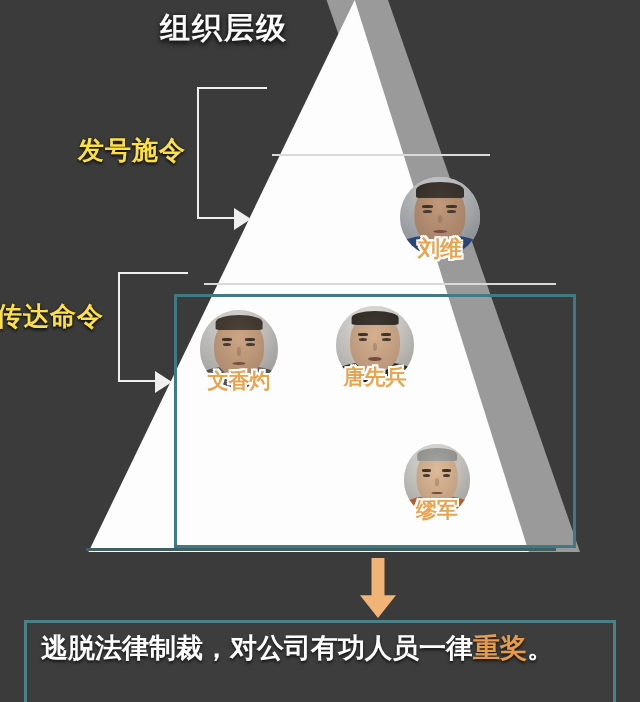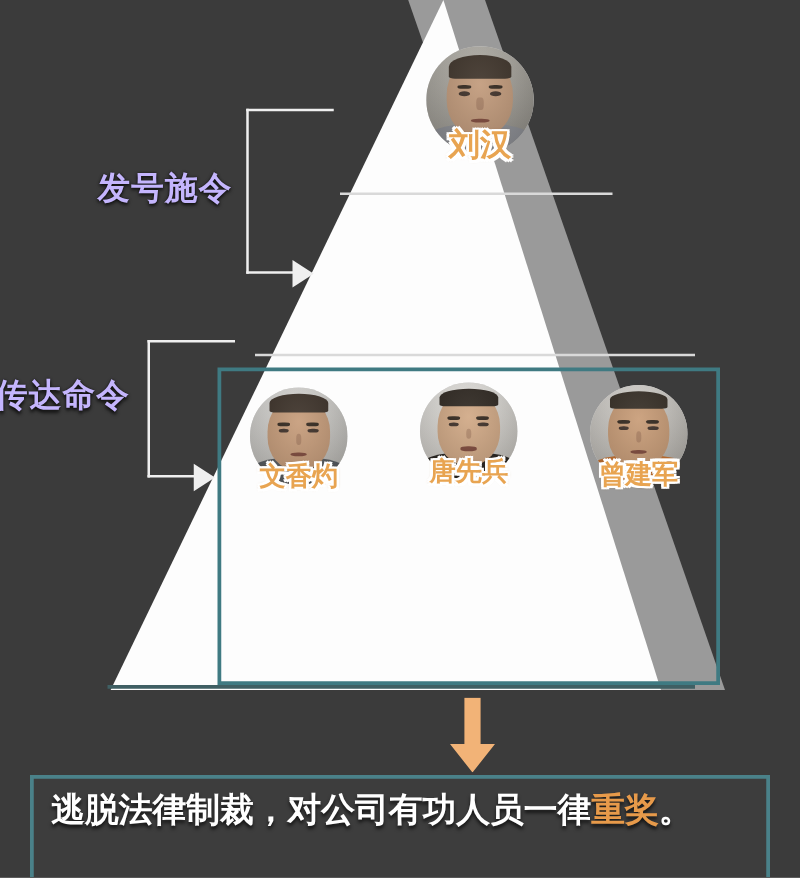--- a/index.html
+++ b/index.html
@@ -65,21 +65,21 @@
       background:#fff;transform:skewX(-14deg);}
   .silh .tie{position:absolute;left:50%;bottom:2%;transform:translateX(-50%);
       width:11%;height:36%;background:#0c0c0c;
       clip-path:polygon(50% 0%,100% 22%,70% 100%,30% 100%,0% 22%);}
 
   
   .teal-box{position:absolute;left:174px;top:294px;width:402px;height:254px;
       border:3px solid #3f7a82;box-sizing:border-box;}
 
   
-  .side-label{position:absolute;color:#c4b5fd;font-weight:700;
+  .side-label{position:absolute;color:#fde047;font-weight:700;
       letter-spacing:1px;
       text-shadow:0 2px 3px rgba(0,0,0,.75),0 0 2px rgba(0,0,0,.6);}
   #label-fahao{left:78px;top:133px;font-size:26px;}
   #label-chuanda{left:-4px;top:299px;font-size:26px;}
   #title{position:absolute;left:160px;top:8px;font-size:30px;font-weight:700;
       color:#fbfbfb;letter-spacing:2px;
       text-shadow:0 3px 5px rgba(0,0,0,.8),0 0 3px rgba(0,0,0,.5);}
 
   
   .brk{position:absolute;}
@@ -109,60 +109,61 @@
 <body>
 
 <div id="stage">
 
   <div class="pyr-shadow"></div>
   <div class="pyr-body"></div>
   <div class="pyr-line l1"></div>
   <div class="pyr-line l2"></div>
   <div class="pyr-base"></div>
 
+  <div id="title">组织层级</div>
 
   <div class="side-label" id="label-fahao">发号施令</div>
   <div class="side-label" id="label-chuanda">传达命令</div>
 
   <div class="brk">
     <i class="htop" style="left:197px;top:87px;width:70px;"></i>
     <i class="vert" style="left:197px;top:87px;height:132px;"></i>
     <i class="hbot" style="left:197px;top:217px;width:39px;"></i>
     <span class="tip" style="left:234px;top:208px;"></span>
   </div>
 
   <div class="brk">
     <i class="htop" style="left:118px;top:272px;width:70px;"></i>
     <i class="vert" style="left:118px;top:272px;height:110px;"></i>
     <i class="hbot" style="left:118px;top:380px;width:39px;"></i>
     <span class="tip" style="left:155px;top:371px;"></span>
   </div>
 
   <div class="teal-box"></div>
 
-  <div class="node" style="left:341px;top:37px;width:86px;height:86px;">
-    <div class="photo" style="width:86px;height:86px;">
-      <div class="face">
-        <div class="bg" style="background:linear-gradient(160deg,#b9b6ae,#8e8b84);"></div>
-        <div class="torso" style="background:#8e9096;"></div>
-        <div class="head" style="top:10%;width:62%;height:74%;background:#c09878;"></div>
-        <div class="hair" style="top:8%;width:58%;height:22%;background:#3b3026;"></div>
-        <div class="brow" style="left:29%;top:36%;"></div>
-        <div class="brow" style="left:58%;top:36%;"></div>
-        <div class="eye" style="left:30%;top:42%;"></div>
-        <div class="eye" style="left:59%;top:42%;"></div>
-        <div class="nose" style="top:48%;"></div>
-        <div class="mouth" style="top:67%;"></div>
-        <div class="shade"></div>
-      </div>
-    </div>
-    <div class="nm" style="top:62px;font-size:25px;">刘汉</div>
-  </div>
-
-
+
+
+  <div class="node" style="left:400px;top:177px;width:80px;height:80px;">
+    <div class="photo" style="width:80px;height:80px;">
+      <div class="face">
+        <div class="bg" style="background:linear-gradient(165deg,#cfd2d4,#9aa0a4);"></div>
+        <div class="torso" style="background:#2a4a86;"></div>
+        <div class="head" style="top:9%;width:64%;height:76%;background:#b98d6c;"></div>
+        <div class="hair" style="top:6%;width:60%;height:20%;background:#2e2620;"></div>
+        <div class="brow" style="left:28%;top:35%;"></div>
+        <div class="brow" style="left:58%;top:35%;"></div>
+        <div class="eye" style="left:29%;top:41%;"></div>
+        <div class="eye" style="left:59%;top:41%;"></div>
+        <div class="nose" style="top:47%;"></div>
+        <div class="mouth" style="top:66%;"></div>
+        <div class="shade"></div>
+      </div>
+    </div>
+    <div class="nm" style="top:57px;font-size:22px;">刘维</div>
+  </div>
 
   <div class="node" style="left:200px;top:310px;width:78px;height:78px;">
     <div class="photo" style="width:78px;height:78px;">
       <div class="face">
         <div class="bg" style="background:linear-gradient(160deg,#e2e1de,#b5b3ae);"></div>
         <div class="torso" style="background:#565b60;"></div>
         <div class="head" style="top:10%;width:64%;height:74%;background:#c59a77;"></div>
         <div class="hair" style="top:7%;width:60%;height:19%;background:#3a2f26;"></div>
         <div class="brow" style="left:28%;top:36%;"></div>
         <div class="brow" style="left:58%;top:36%;"></div>
@@ -188,40 +189,40 @@
         <div class="eye" style="left:29%;top:41%;"></div>
         <div class="eye" style="left:59%;top:41%;"></div>
         <div class="nose" style="top:47%;"></div>
         <div class="mouth" style="top:66%;"></div>
         <div class="shade"></div>
       </div>
     </div>
     <div class="nm" style="top:57px;font-size:21px;">唐先兵</div>
   </div>
 
-  <div class="node" style="left:472px;top:308px;width:78px;height:78px;">
-    <div class="photo" style="width:78px;height:78px;">
-      <div class="face">
-        <div class="bg" style="background:linear-gradient(160deg,#dedbd6,#afaca6);"></div>
-        <div class="torso" style="background:#c9712c;"></div>
-        <div class="head" style="top:10%;width:63%;height:74%;background:#c79a74;"></div>
-        <div class="hair" style="top:7%;width:59%;height:17%;background:#332b22;"></div>
-        <div class="brow" style="left:28%;top:36%;"></div>
-        <div class="brow" style="left:58%;top:36%;"></div>
-        <div class="eye" style="left:29%;top:42%;"></div>
-        <div class="eye" style="left:59%;top:42%;"></div>
-        <div class="nose" style="top:48%;"></div>
-        <div class="mouth" style="top:67%;"></div>
-        <div class="shade"></div>
-      </div>
-    </div>
-    <div class="nm" style="top:57px;font-size:21px;">曾建军</div>
-  </div>
-
-
+
+
+  <div class="node" style="left:404px;top:444px;width:66px;height:72px;">
+    <div class="photo" style="width:66px;height:72px;">
+      <div class="face">
+        <div class="bg" style="background:linear-gradient(160deg,#e9e7e3,#bfbcb6);"></div>
+        <div class="torso" style="background:#d4692a;"></div>
+        <div class="head" style="top:9%;width:62%;height:74%;background:#d9b28d;"></div>
+        <div class="hair" style="top:5%;width:60%;height:19%;background:#9a9a96;"></div>
+        <div class="brow" style="left:28%;top:35%;"></div>
+        <div class="brow" style="left:58%;top:35%;"></div>
+        <div class="eye" style="left:29%;top:41%;"></div>
+        <div class="eye" style="left:59%;top:41%;"></div>
+        <div class="nose" style="top:47%;"></div>
+        <div class="mouth" style="top:66%;"></div>
+        <div class="shade"></div>
+      </div>
+    </div>
+    <div class="nm" style="top:52px;font-size:21px;">缪军</div>
+  </div>
 
   <div class="down-arrow"></div>
 
   <div class="quote-box">
     <div class="quote-line">
       <span>逃脱法律制裁，对公司有功人员一律</span><span class="hl">重奖</span><span>。</span>
     </div>
   </div>
 
 </div>

